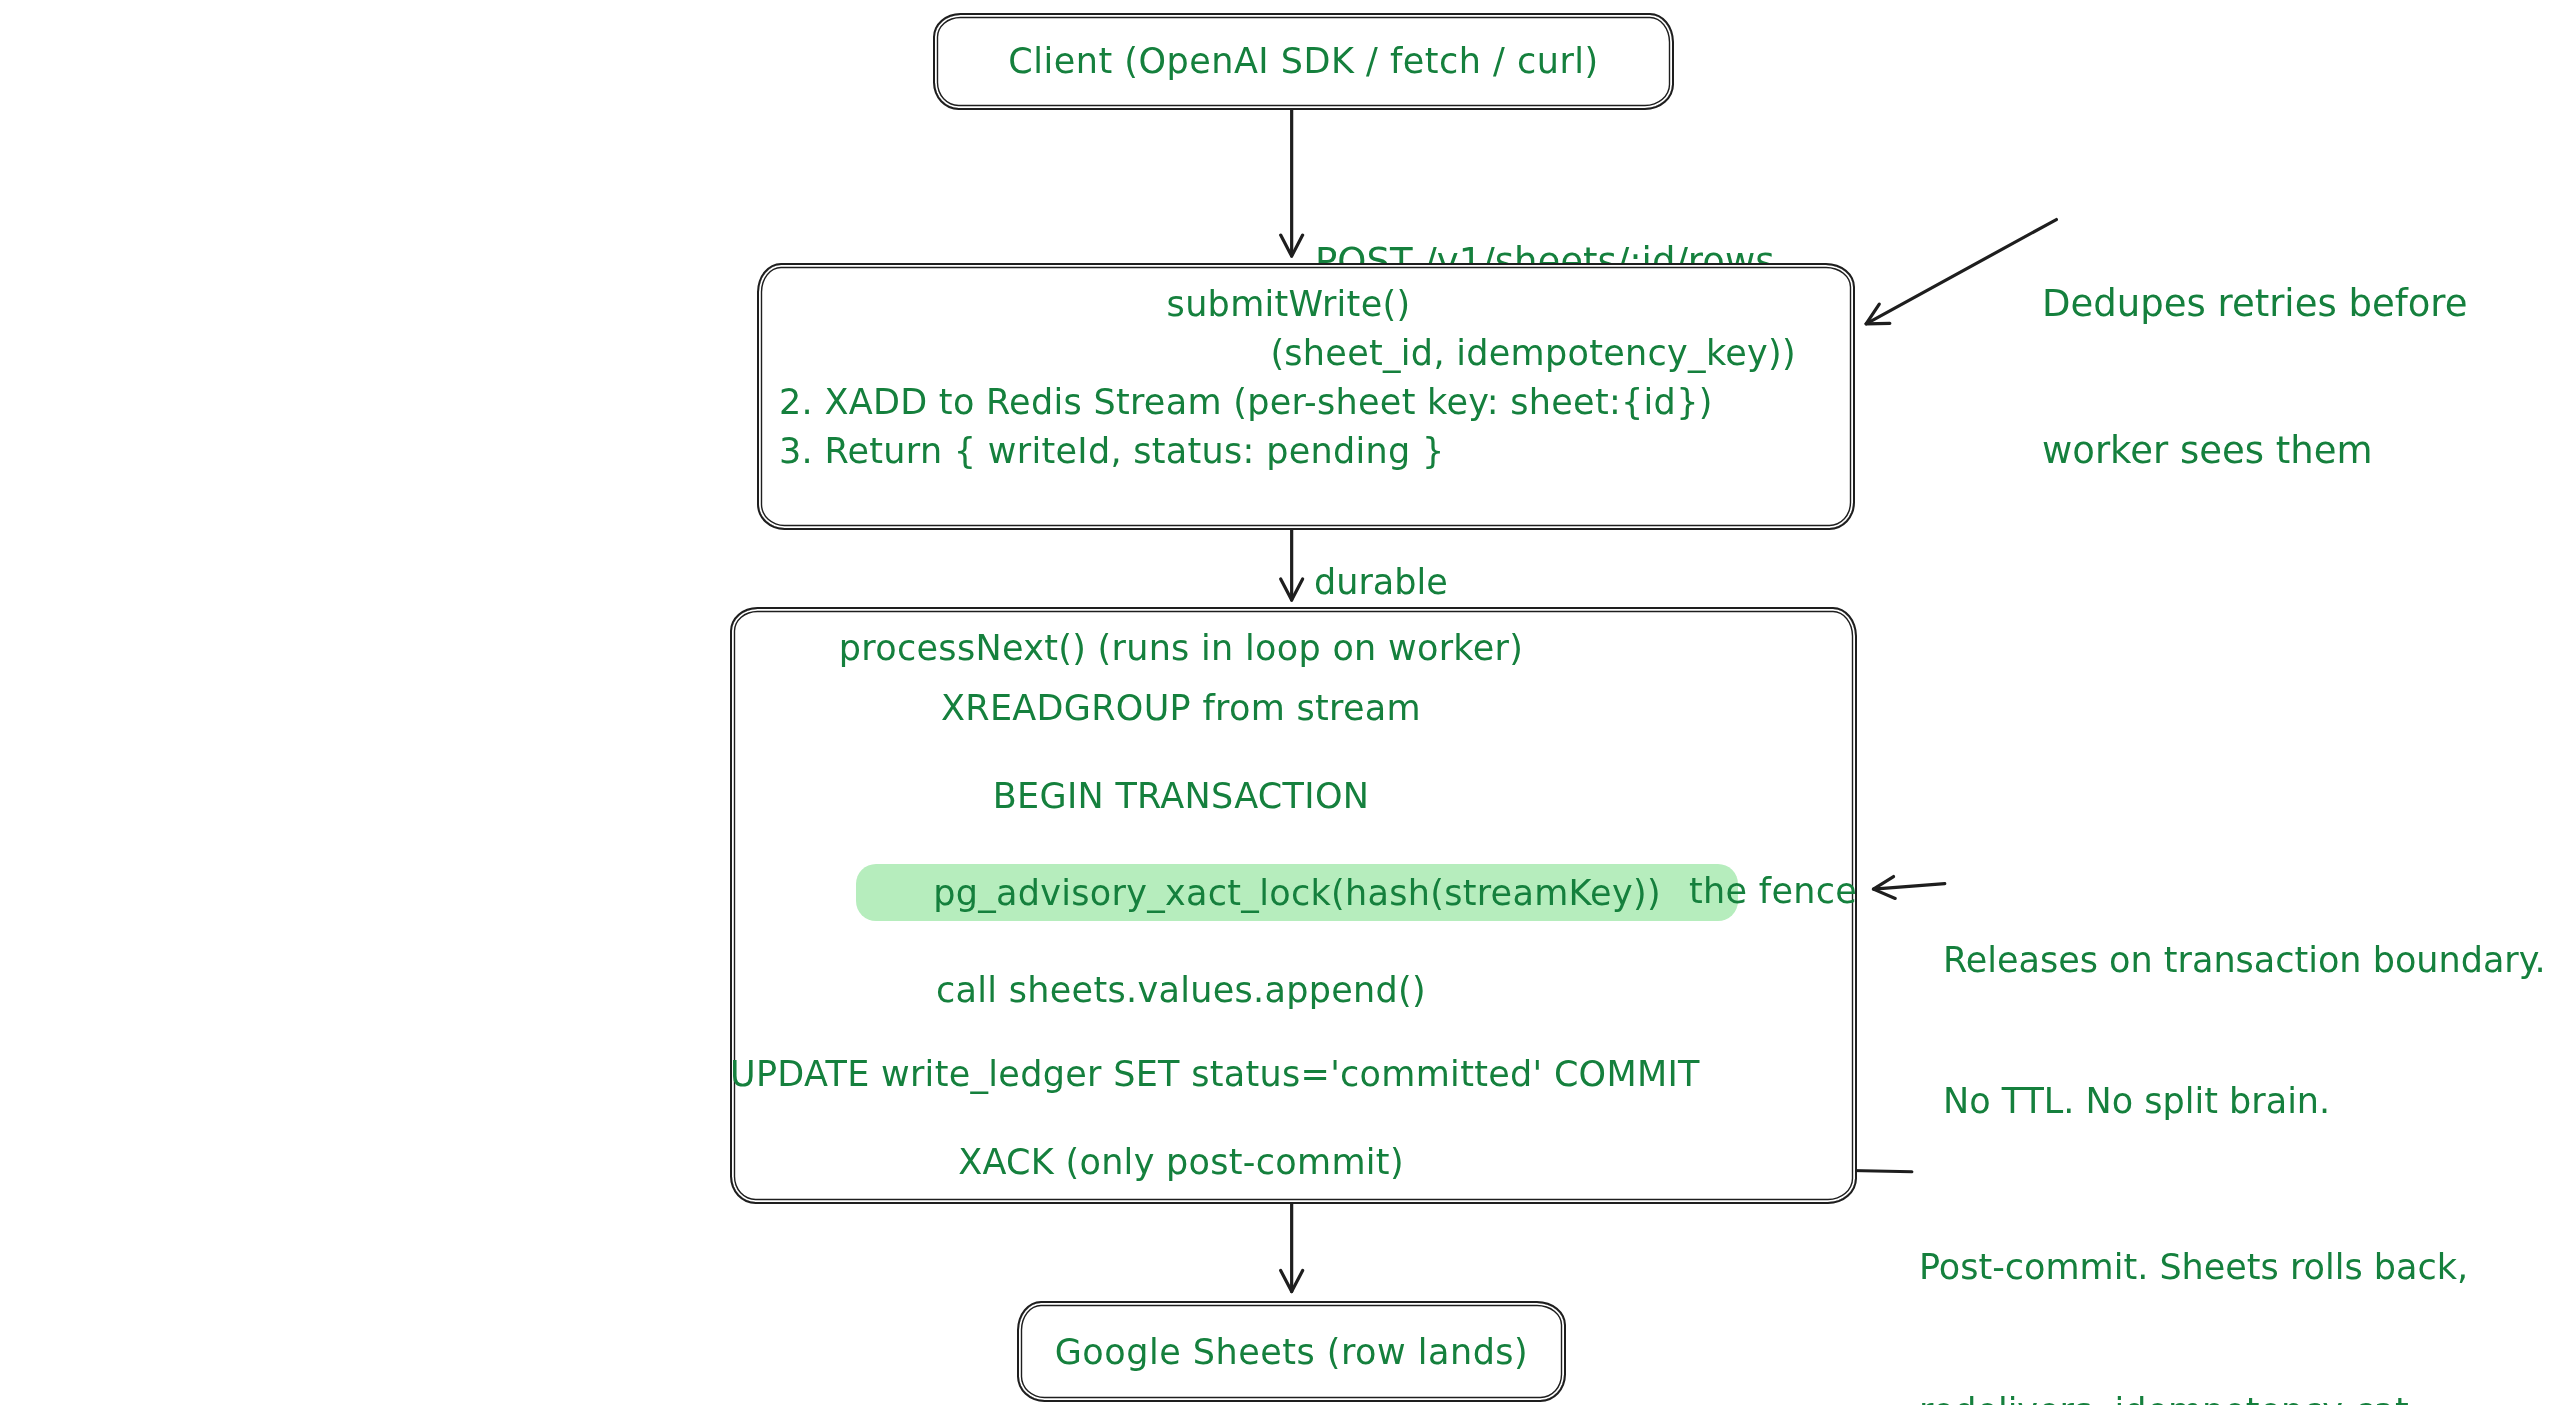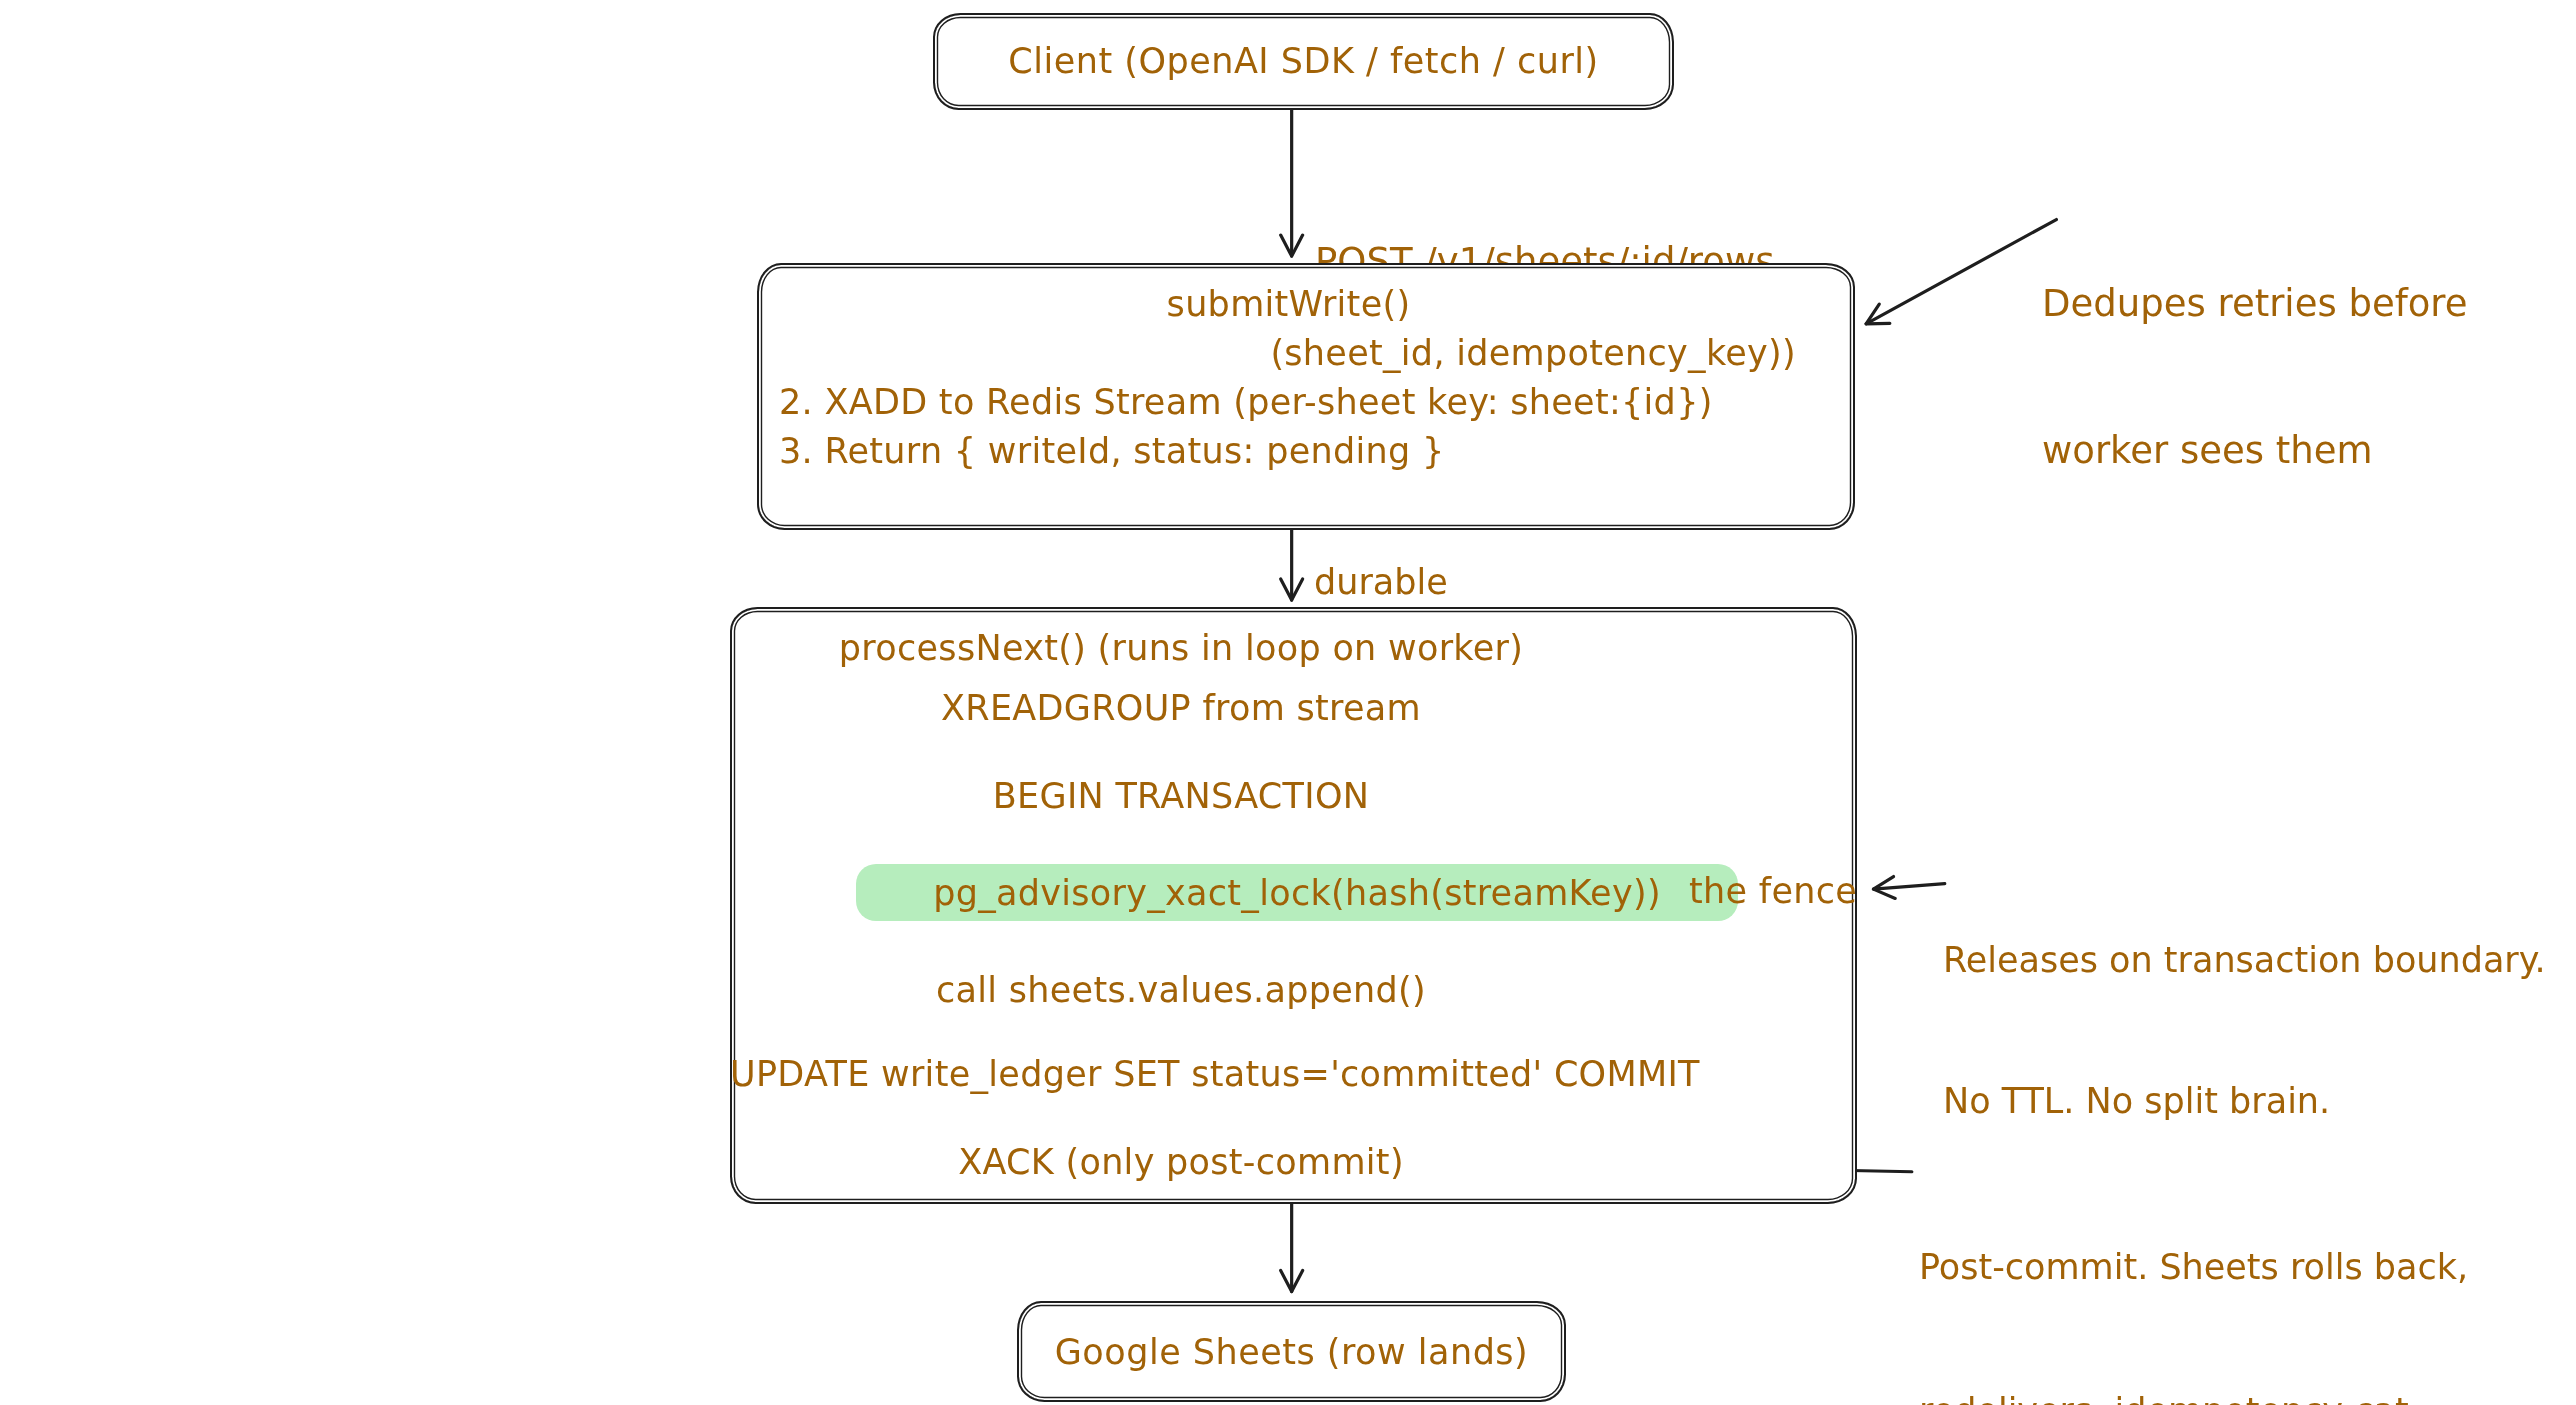--- a/index.html
+++ b/index.html
@@ -1,18 +1,18 @@
 <!DOCTYPE html>
 <html style="font-size:14.6px"><head>
 <meta charset="utf-8">
 <style>
   html,body { margin:0; padding:0; background:#ffffff; }
   .canvas {
     position:relative; width:2576px; height:1405px; overflow:hidden;
-    background:#ffffff; color:#a16207;
+    background:#ffffff; color:#15803d;
     font-family:"DejaVu Sans","Liberation Sans",sans-serif;
   }
   .arrow-layer { position:absolute; left:0; top:0; width:2576px; height:1405px; }
   .box {
     position:absolute; background:#ffffff; border:2.7px solid #1e1e1e;
     box-shadow: inset 0 0 0 1.8px #ffffff, inset 0 0 0 3.2px #1e1e1e;
   }
   .r-a { border-radius: 27.4px 24px 29px 25.6px / 24px 29px 25.6px 27.4px; }
   .r-b { border-radius: 24px 29px 25.6px 27.4px / 29px 24px 27.4px 25.6px; }
   .flex-center { display:flex; align-items:center; justify-content:center; }

